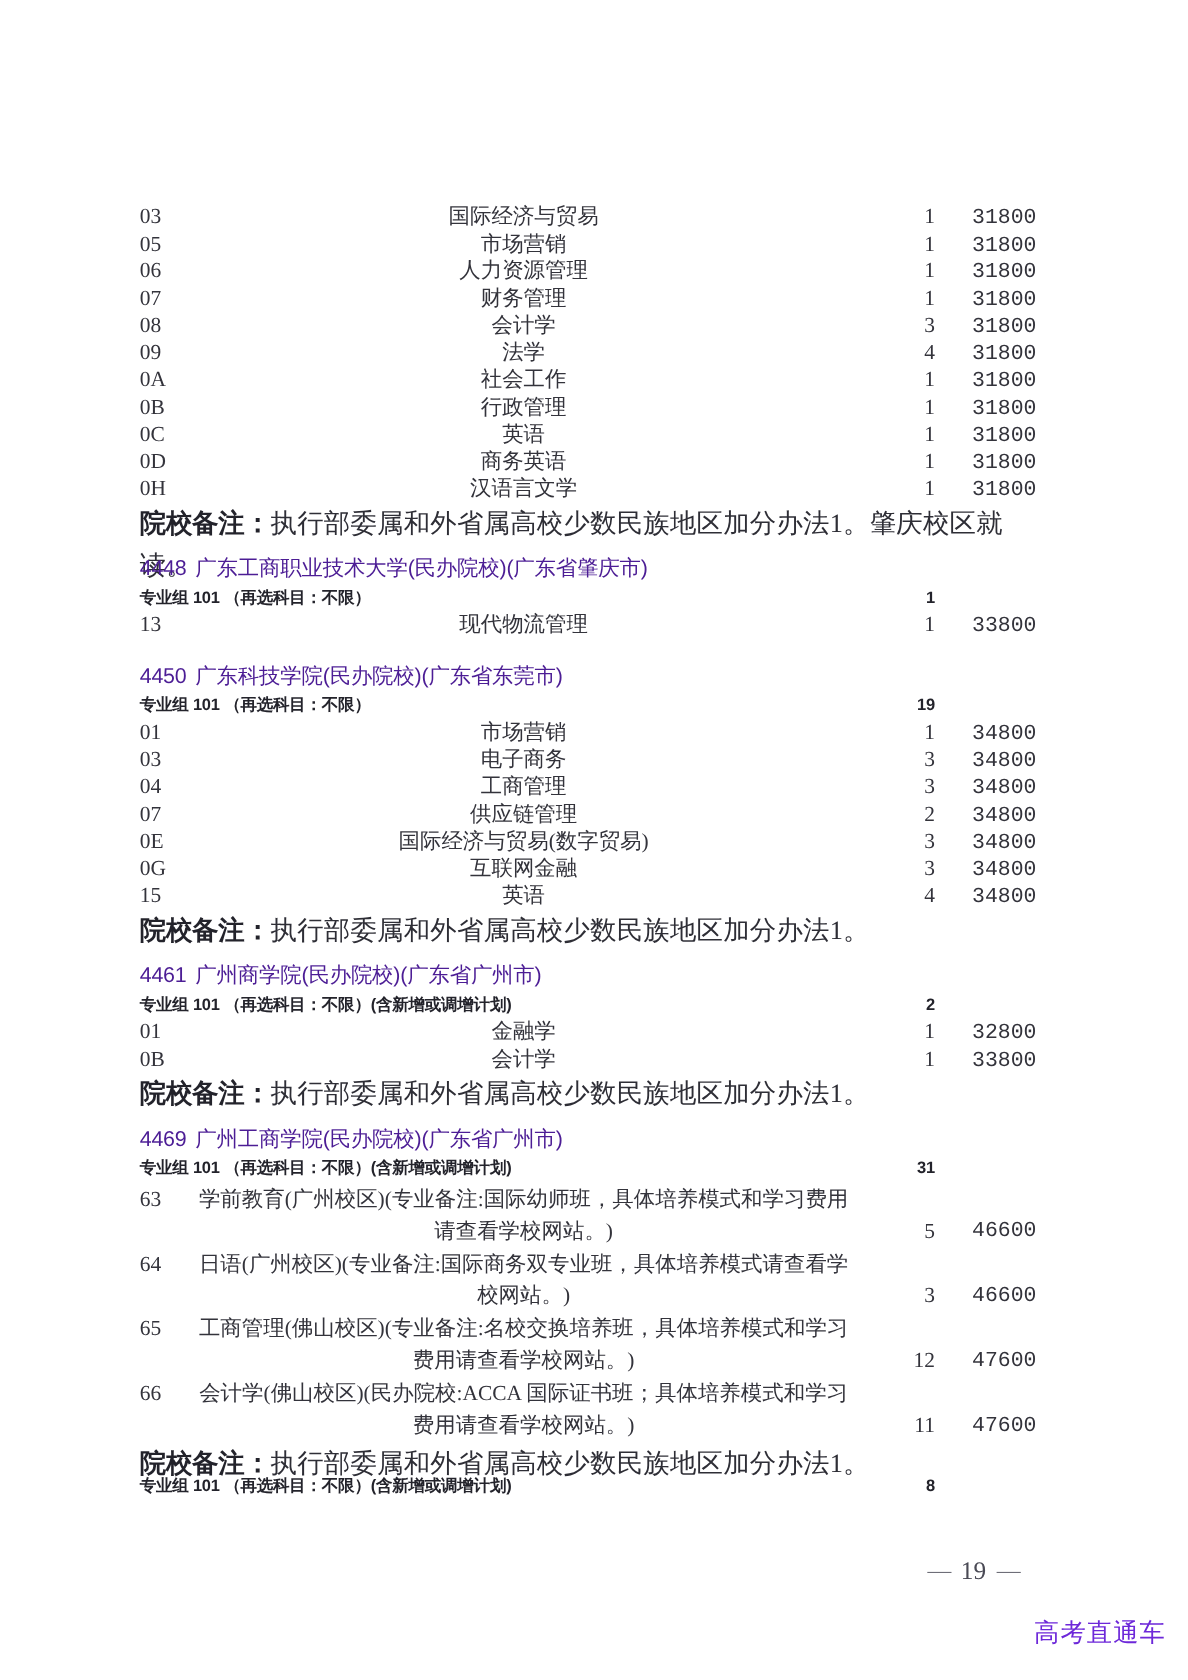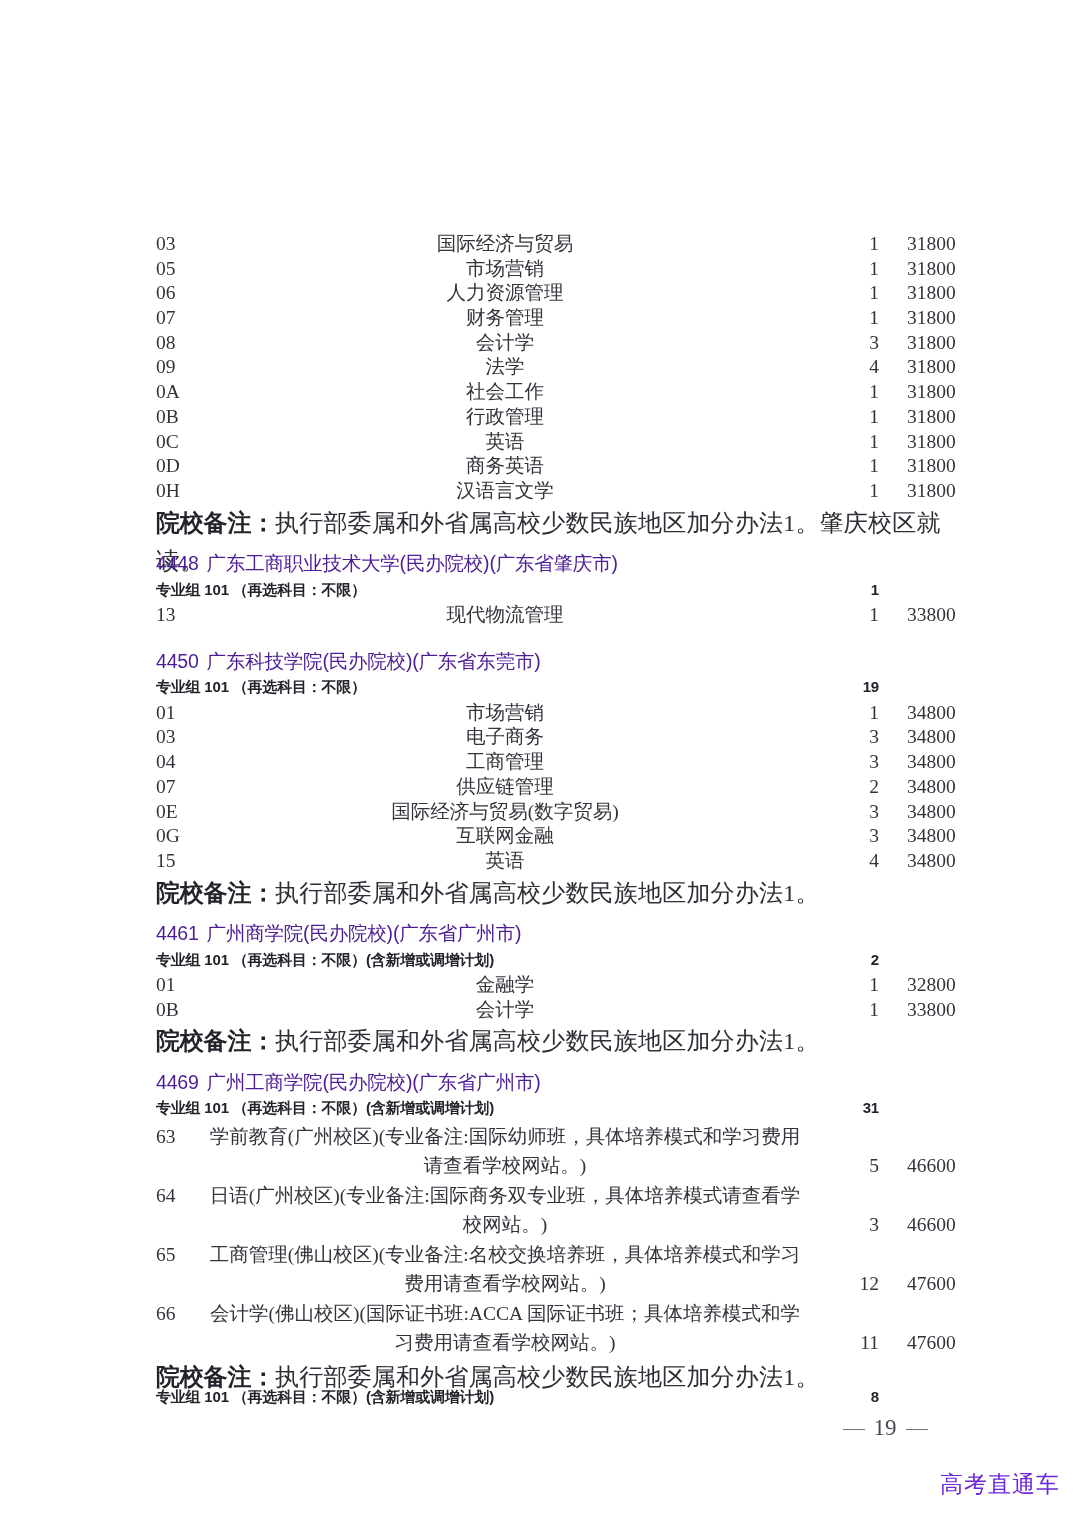--- a/index.html
+++ b/index.html
@@ -18,39 +18,39 @@
 
   .page {
     position: absolute;
     left: 0; top: 0;
     width: 1080px;
     height: 1527px;
   }
 
   .content {
     position: absolute;
-    left: 156px;
+    left: 127px;
     top: 186px;
     width: 830px;
-    margin-top: 46px;
   }
 
   .col-count {
     position: absolute;
     right: 107px;
     top: 0;
     width: 40px;
     text-align: right;
   }
   .col-fee {
     position: absolute;
     right: 9px;
     top: 0;
     width: 70px;
-    text-align: left;
+    text-align: center;
+    font-family: Liberation Mono, monospace;
   }
 
   
   .school-header {
     font-family: "Liberation Sans", "DejaVu Sans", sans-serif;
     font-weight: normal;
     font-size: 19.5px;
     letter-spacing: -0.2px;
     color: #4c1d95;
     height: 26.5px;
@@ -327,21 +327,21 @@
         <span class="col-fee">46600</span>
       </div>
       <div class="major wrap">
         <span class="mcode">65</span>
         <span class="mname">工商管理(佛山校区)(专业备注:名校交换培养班，具体培养模式和学习费用请查看学校网站。)</span>
         <span class="col-count">12</span>
         <span class="col-fee">47600</span>
       </div>
       <div class="major wrap">
         <span class="mcode">66</span>
-        <span class="mname">会计学(佛山校区)(国际证书班:ACCA 国际证书班；具体培养模式和学习费用请查看学校网站。)</span>
+        <span class="mname">会计学(佛山校区)(民办院校:ACCA 国际证书班；具体培养模式和学习费用请查看学校网站。)</span>
         <span class="col-count">11</span>
         <span class="col-fee">47600</span>
       </div>
       <div class="note"><span class="note-label">院校备注：</span><span>执行部委属和外省属高校少数民族地区加分办法1。</span></div>
       <div class="group-line"><span>专业组 101 （再选科目：不限）(含新增或调增计划)</span><span class="col-count">8</span></div>
     </div>
 
   <div class="page-number">
     <span class="pn-inner">
       <span class="dash"></span><span>19</span><span class="dash"></span>

